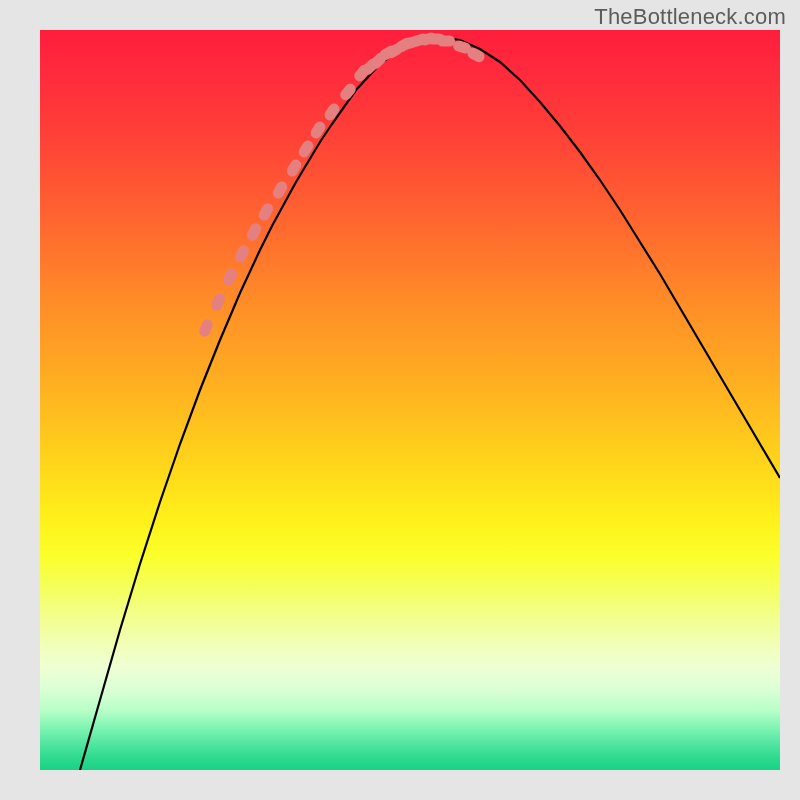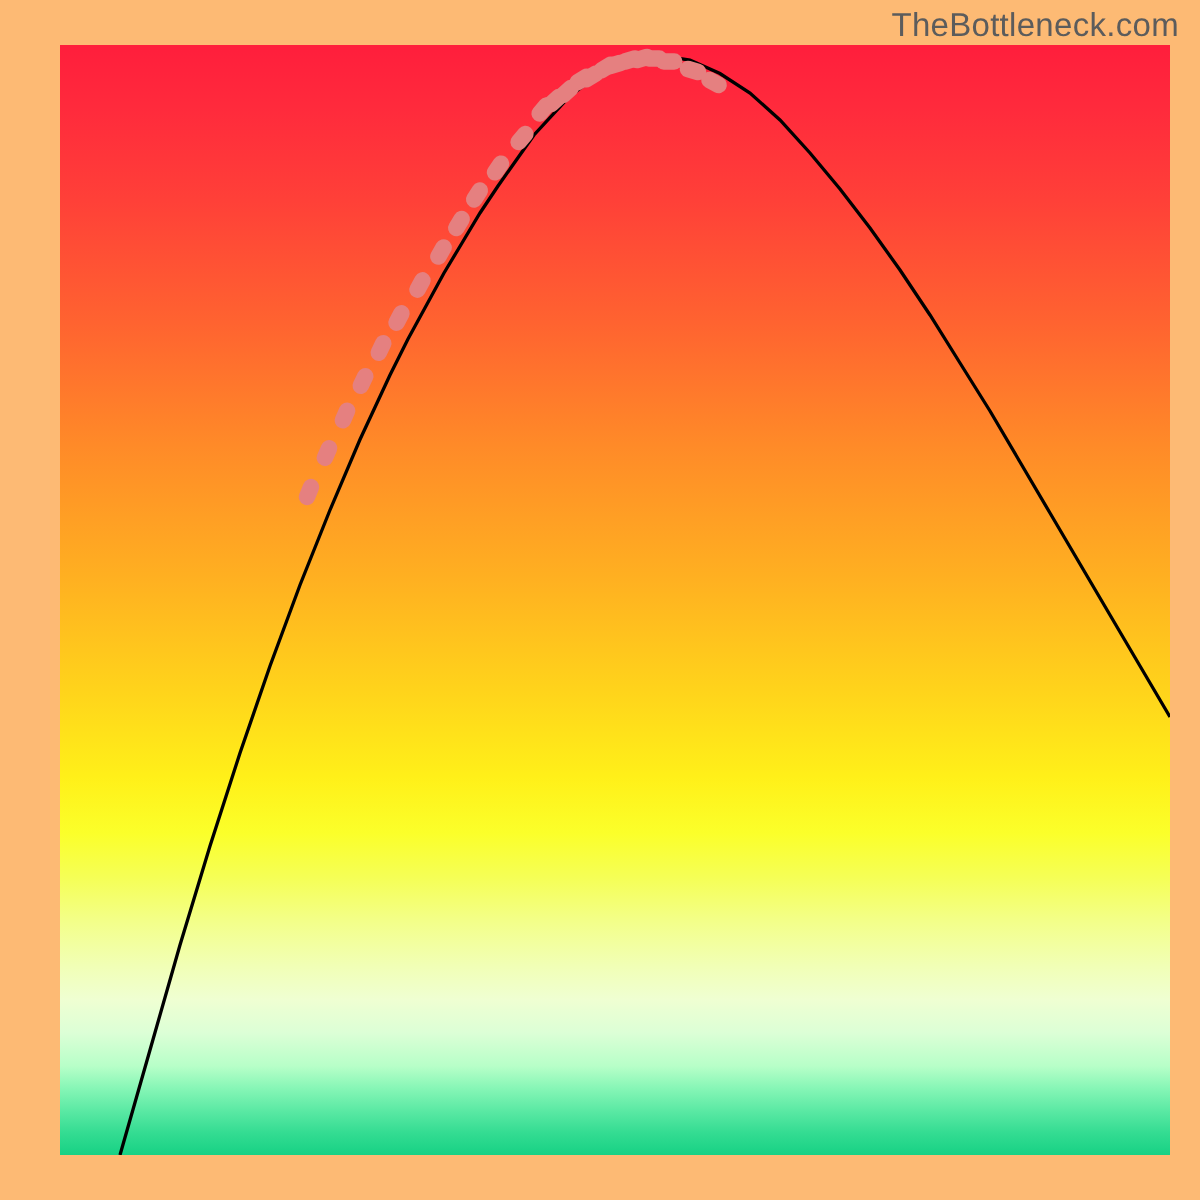--- a/index.html
+++ b/index.html
@@ -10,21 +10,21 @@
     background: #000;
     overflow: hidden;
     font-family: Arial, Helvetica, sans-serif;
   }
   .frame {
     position: absolute;
     left: 0;
     top: 0;
     width: 800px;
     height: 800px;
-    background: #fdba74;
+    background: #e5e5e5;
   }
   .plot-area {
     position: absolute;
     left: 40px;
     top: 30px;
     width: 740px;
     height: 740px;
     overflow: hidden;
   }
   .gradient {

